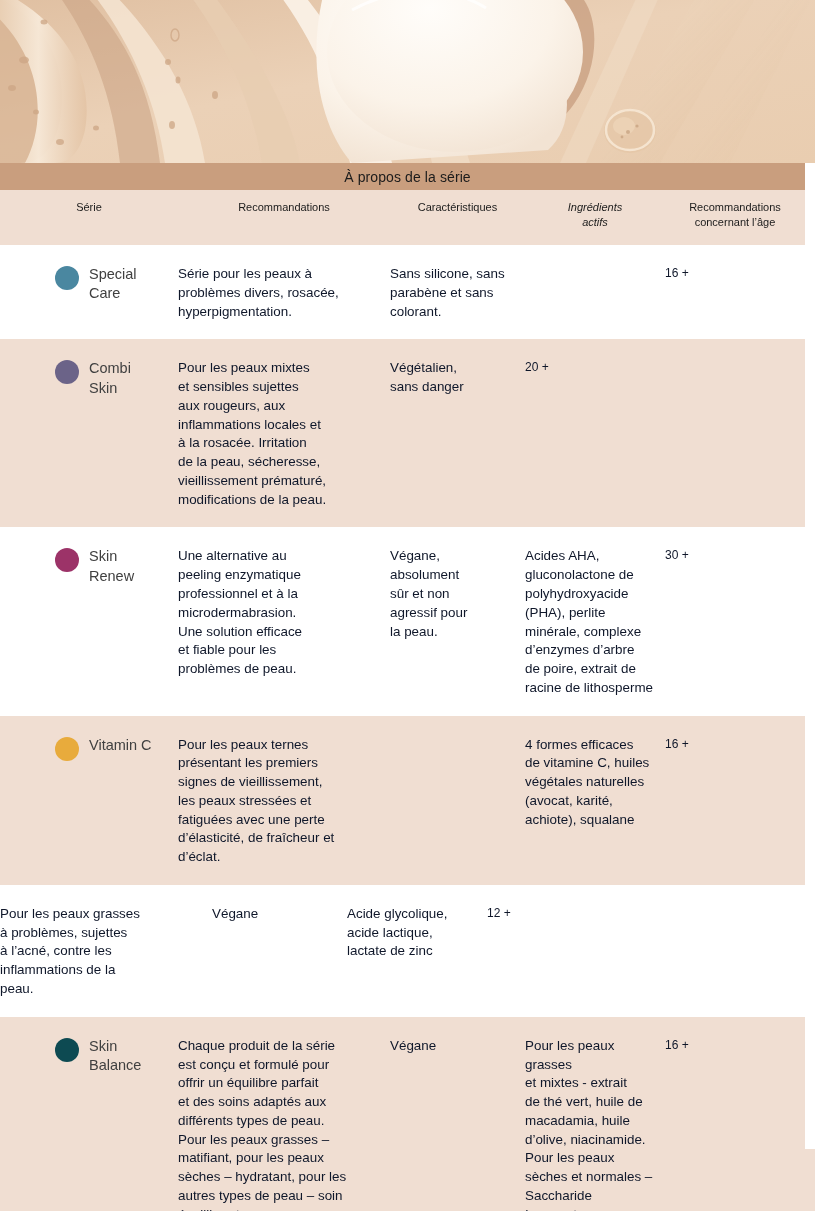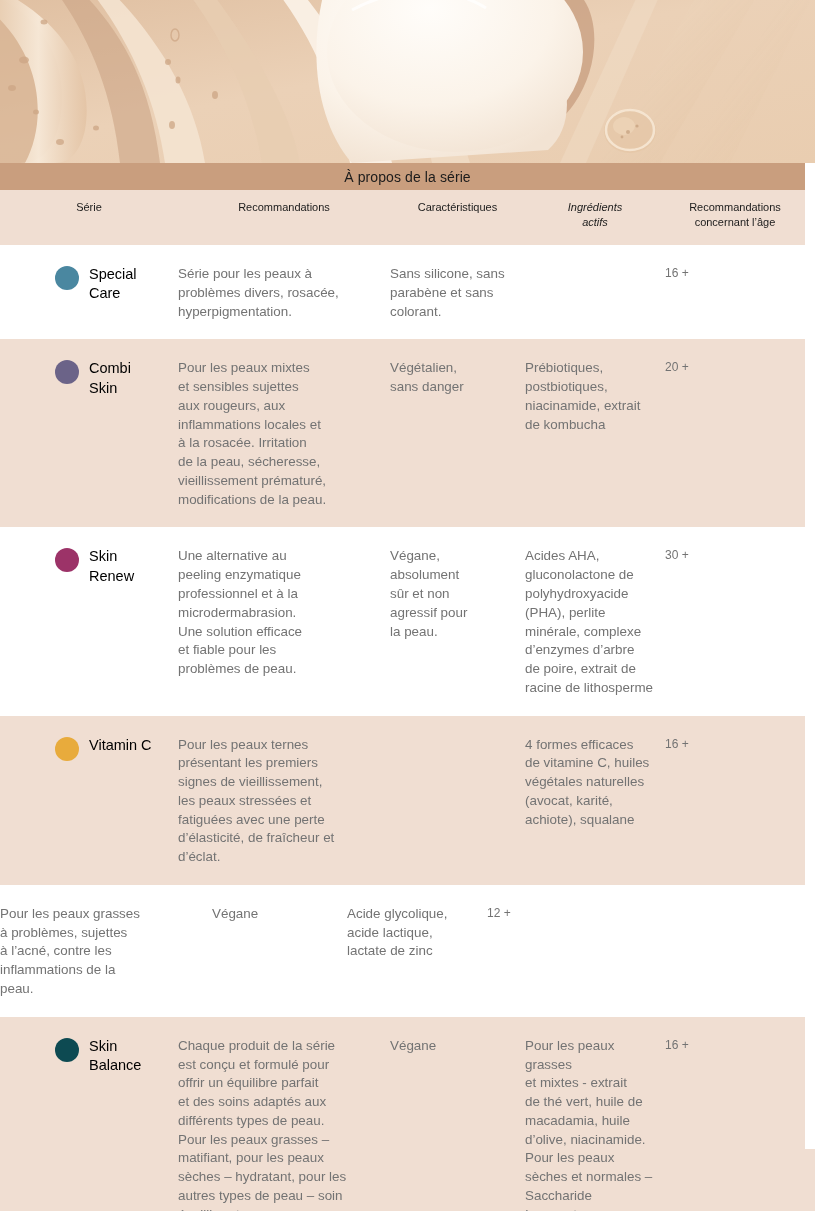--- a/index.html
+++ b/index.html
@@ -62,21 +62,21 @@
   .data-row {
     display: flex;
     background: #ffffff;
     padding: 20px 0 18px 0;
   }
   .data-row.alt { background: #f0ded2; }
 
   .cell {
     font-size: 13.4px;
     line-height: 1.40;
-    color: #737373;
+    color: #0f172a;
     padding-right: 8px;
   }
 
   
   .serie-cell {
     width: 178px;
     display: flex;
     align-items: flex-start;
     padding-left: 55px;
     padding-right: 4px;
@@ -84,21 +84,21 @@
   .dot {
     width: 24px; height: 24px;
     border-radius: 50%;
     flex: 0 0 24px;
     margin-top: 1px;
   }
   .serie-name {
     margin-left: 10px;
     font-size: 14.5px;
     line-height: 1.33;
-    color: #000000;
+    color: #404040;
     white-space: pre-line;
   }
 
   .reco-cell  { width: 212px; padding-right: 12px; white-space: pre-line; }
   .carac-cell { width: 135px; padding-right: 10px; white-space: pre-line; }
   .ingr-cell  { width: 140px; padding-right: 8px; white-space: pre-line; }
   .age-cell   { width: 140px; font-size: 12px; padding-right: 42px; }
   .right-margin {
     position: absolute;
     top: 163px; right: 0;
@@ -222,24 +222,20 @@
       <div class="cell reco-cell">Pour les peaux mixtes
 et sensibles sujettes
 aux rougeurs, aux
 inflammations locales et
 à la rosacée. Irritation
 de la peau, sécheresse,
 vieillissement prématuré,
 modifications de la peau.</div>
       <div class="cell carac-cell">Végétalien,
 sans danger</div>
-      <div class="cell ingr-cell">Prébiotiques,
-postbiotiques,
-niacinamide, extrait
-de kombucha</div>
       <div class="cell age-cell">20 +</div>
     </div>
 
     <div class="data-row">
       <div class="serie-cell">
         <span class="dot" style="background: rgb(156, 51, 104);"></span>
         <span class="serie-name">Skin
 Renew</span>
       </div>
       <div class="cell reco-cell">Une alternative au

